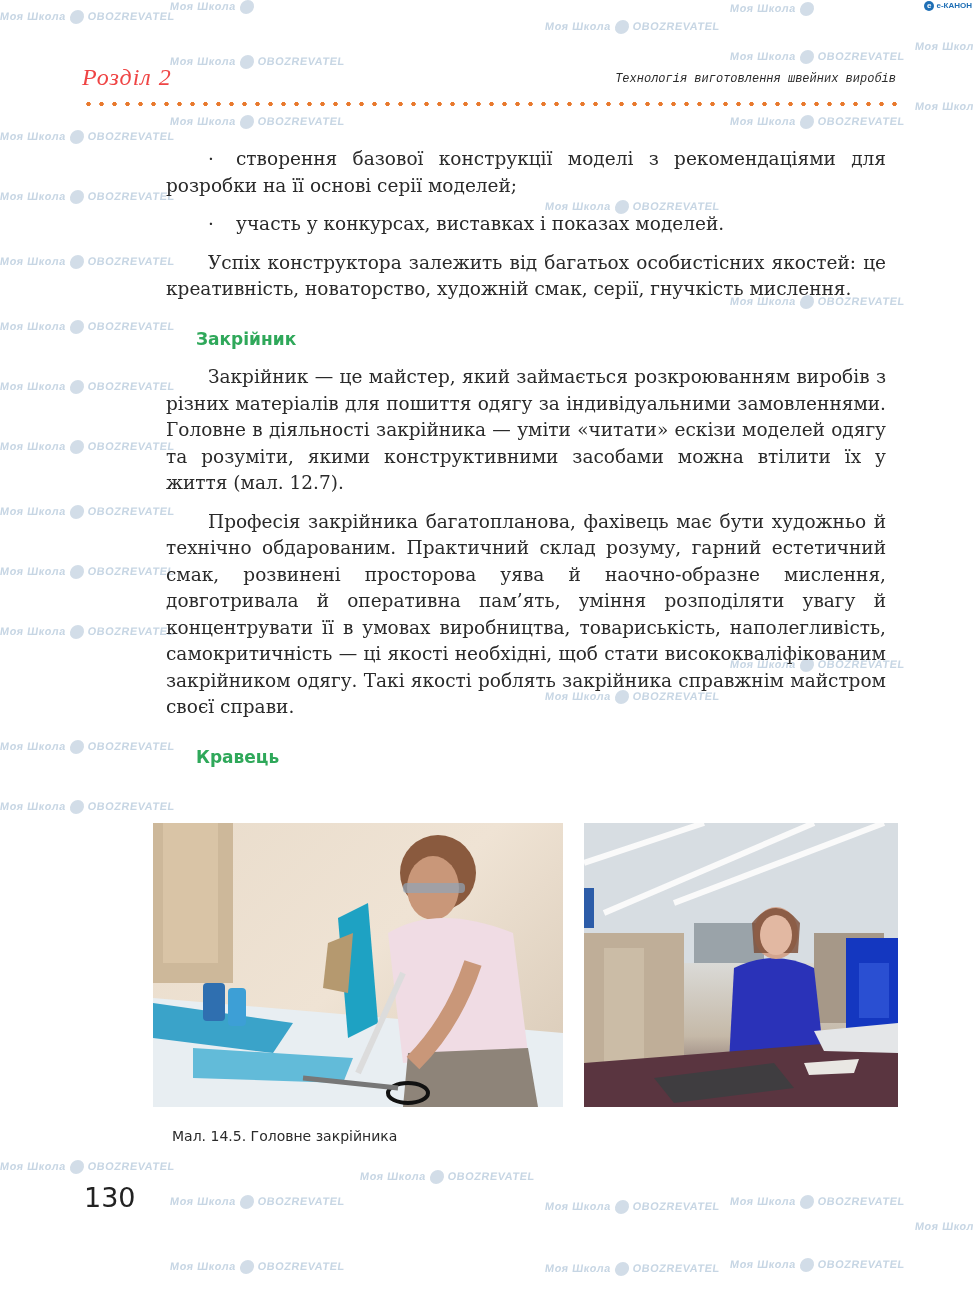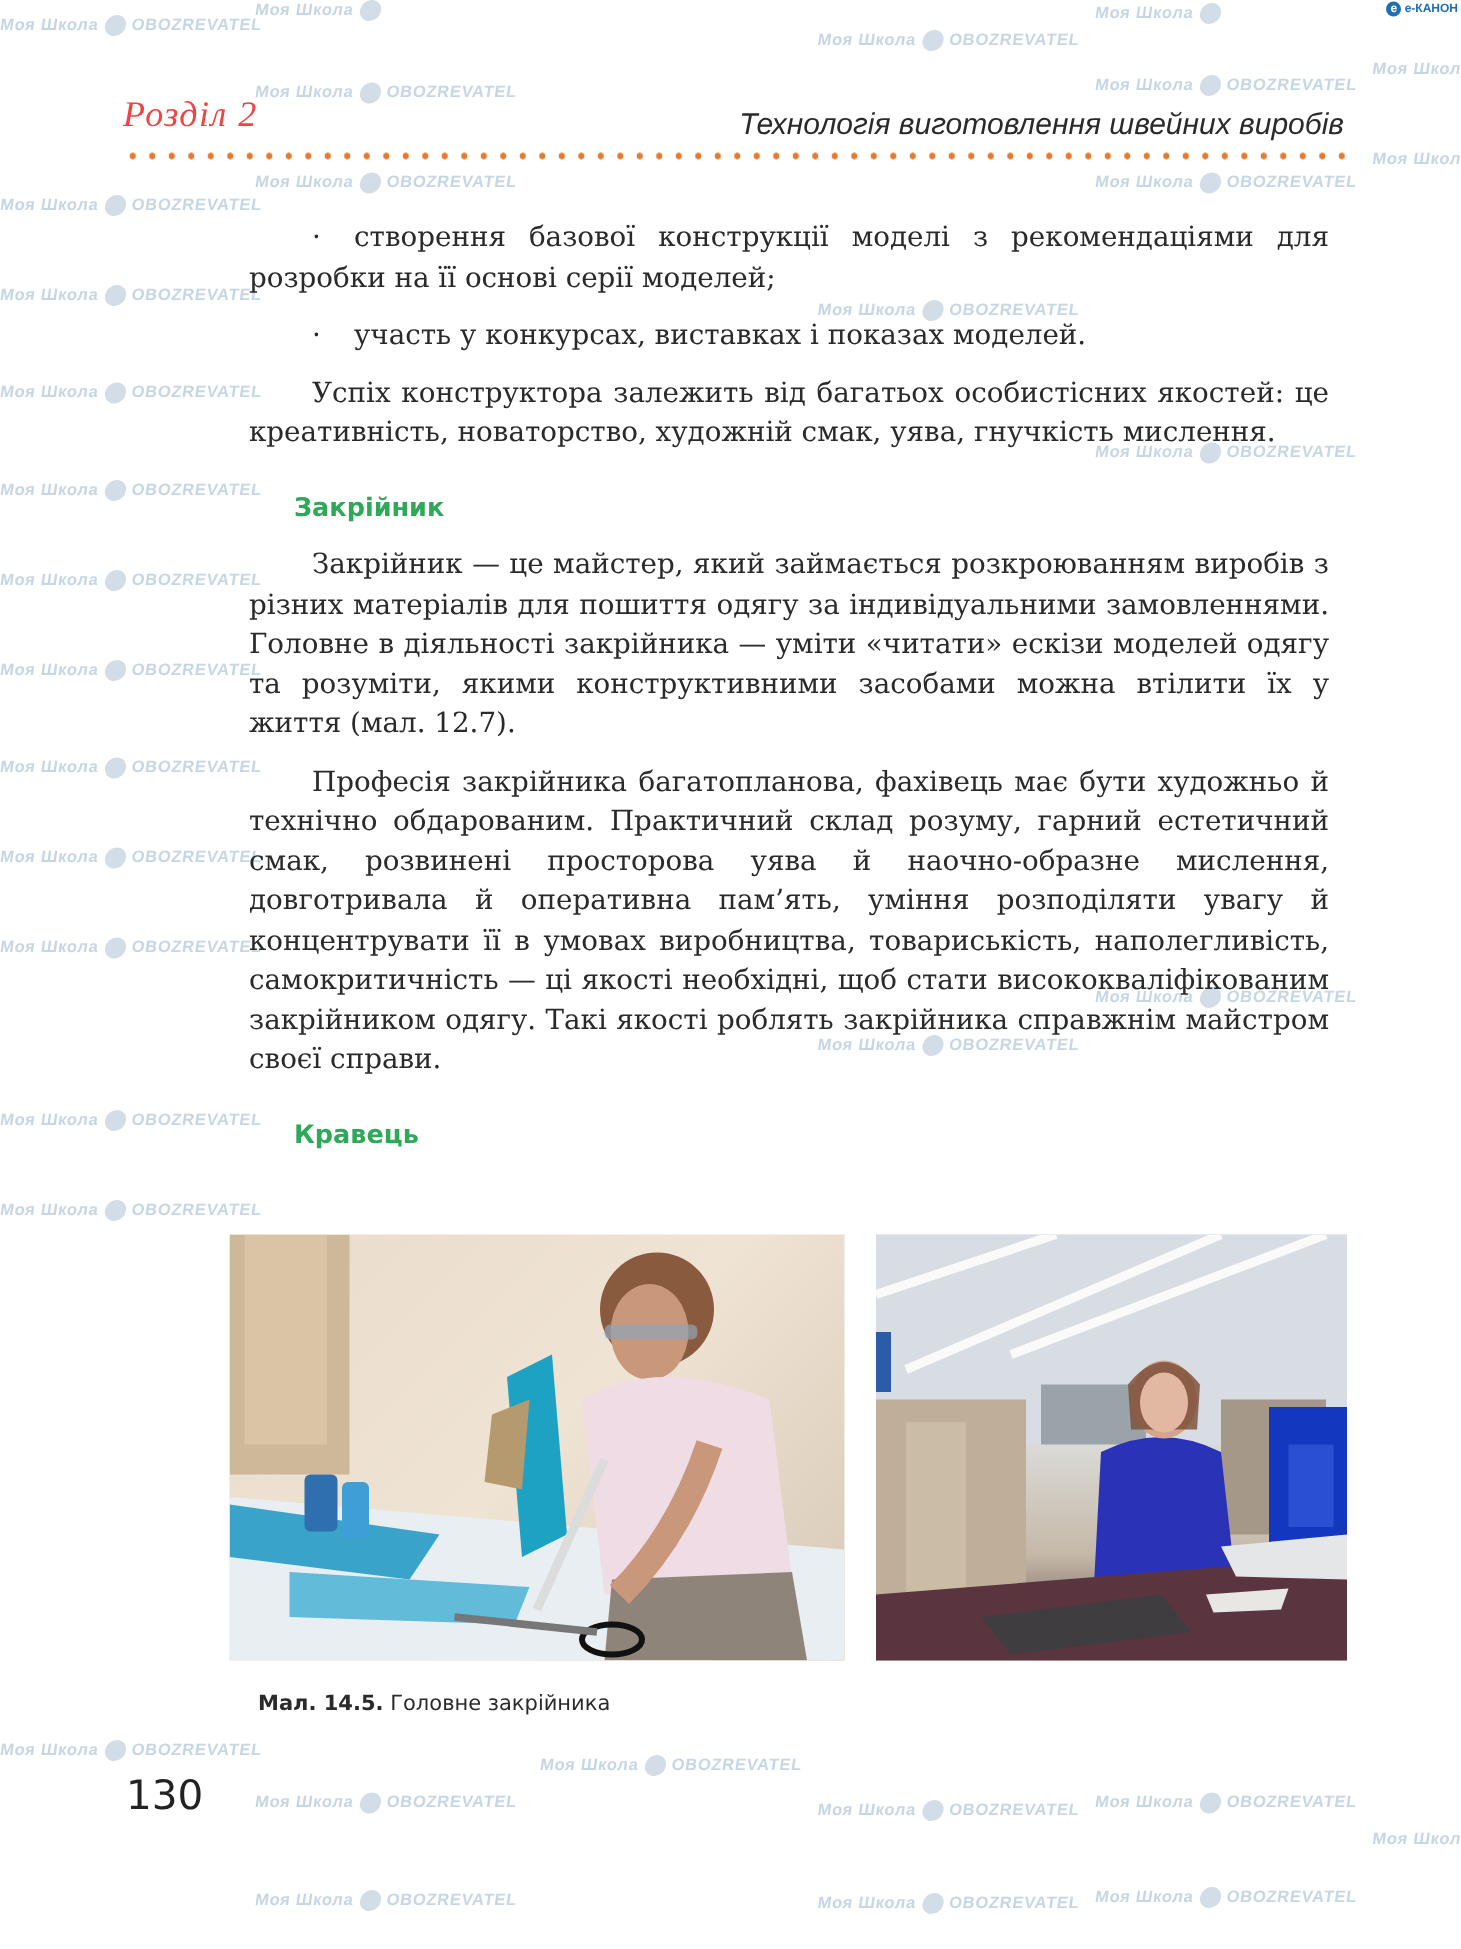--- a/index.html
+++ b/index.html
@@ -3,34 +3,34 @@
   <meta charset="utf-8">
   <style>
     html, body { margin:0; padding:0; }
     body {
       width:974px; height:1299px; background:#ffffff; position:relative; overflow:hidden;
       font-family: "DejaVu Serif", "Liberation Serif", serif; color:#2a2a2a;
     }
     .wm { position:absolute; font-family:"Liberation Sans", sans-serif; font-size:11px; color:#c7d6e4; white-space:nowrap; font-weight:bold; letter-spacing:0.5px; transform:skewX(-8deg); }
     .wm .circ { display:inline-block; width:14px; height:14px; border-radius:50%; background:#d2dde8; vertical-align:middle; margin:0 4px; }
     .header-left { position:absolute; left:82px; top:64px; font-family:Liberation Serif, serif; font-style:italic; font-size:24px; color:#ef4444; letter-spacing:1px; }
-    .header-right { position:absolute; right:78px; top:72px; font-family:Liberation Sans, sans-serif; font-style:italic; font-size:20px; color:#2a2a2a; }
+    .header-right { position:absolute; right:78px; top:72px; font-family:Liberation Mono, monospace; font-style:italic; font-size:12px; color:#2a2a2a; }
     .dots { position:absolute; left:82px; top:101px; width:816px; height:6px;
       background-image: radial-gradient(circle, #e8792d 2px, transparent 2.3px);
       background-size:13px 6px; background-repeat:repeat-x; }
     .content { position:absolute; left:154px; top:134px; width:744px; font-size:18.5px; line-height:26.5px; text-align:justify; }
     .content p { margin:12px; text-indent:42px; }
     .bullet { display:inline-block; width:28px; text-indent:0; }
     .h-green { font-family:"DejaVu Sans", sans-serif; font-weight:bold; font-size:17px; color:#2fa85a; margin:0 0 6px 42px; text-indent:0; }
     .photos { position:absolute; top:823px; left:153px; width:745px; height:284px; }
     .photo { position:absolute; top:0; height:284px; overflow:hidden; }
     .photo1 { left:0; width:410px; background:linear-gradient(135deg,#e9dccb 0%,#efe3d4 50%,#d8c9b6 100%); }
     .photo2 { left:431px; width:314px; background:linear-gradient(180deg,#cfd8de 0%,#e2e6e8 40%,#c5b9a8 75%,#5a3e45 100%); }
     .caption { position:absolute; left:172px; top:1128px; font-family:"DejaVu Sans", sans-serif; font-size:14px; color:#2a2a2a; }
-    .caption b { font-weight:bold;text-align:right; }
+    .caption b { font-weight:normal;text-align:right; }
     .pagenum { position:absolute; left:84px; top:1182px; font-family:"DejaVu Sans", sans-serif; font-size:27px; color:#222; }
     .logo { position:absolute; right:2px; top:1px; font-family:"Liberation Sans", sans-serif; font-size:8px; font-weight:bold; color:#1f6fb5; }
     .logo .e { display:inline-block; width:10px; height:10px; border-radius:50%; background:#1f6fb5; color:#fff; text-align:center; line-height:10px; font-size:8px; }
   </style>
 </head>
 <body>
 
 <div class="wm" style="left:0;top:10px"><span>Моя Школа</span><span class="circ"></span><span>OBOZREVATEL</span></div>
 <div class="wm" style="left:170px;top:0"><span>Моя Школа</span><span class="circ"></span></div>
 <div class="wm" style="left:545px;top:20px"><span>Моя Школа</span><span class="circ"></span><span>OBOZREVATEL</span></div>
@@ -68,21 +68,21 @@
 
 <div class="logo"><span class="e">e</span> <span>e-КАНОН</span></div>
 
 <div class="header-left">Розділ 2</div>
 <div class="header-right">Технологія виготовлення швейних виробів</div>
 <div class="dots"></div>
 
 <div class="content">
   <p><span class="bullet">·</span><span>створення базової конструкції моделі з рекомендаціями для розробки на її основі серії моделей;</span></p>
   <p><span class="bullet">·</span><span>участь у конкурсах, виставках і показах моделей.</span></p>
-  <p>Успіх конструктора залежить від багатьох особистісних якостей: це креативність, новаторство, художній смак, уява, гнучкість мислення.</p>
+  <p>Успіх конструктора залежить від багатьох особистісних якостей: це креативність, новаторство, художній смак, серії, гнучкість мислення.</p>
 
   <div class="h-green" style="margin-top:23px">Закрійник</div>
   <p>Закрійник — це майстер, який займається розкроюванням виробів з різних матеріалів для пошиття одягу за індивідуальними замовленнями. Головне в діяльності закрійника — уміти «читати» ескізи моделей одягу та розуміти, якими конструктивними засобами можна втілити їх у життя (мал. 12.7).</p>
   <p>Професія закрійника багатопланова, фахівець має бути художньо й технічно обдарованим. Практичний склад розуму, гарний естетичний смак, розвинені просторова уява й наочно-образне мислення, довготривала й оперативна пам’ять, уміння розподіляти увагу й концентрувати її в умовах виробництва, товариськість, наполегливість, самокритичність — ці якості необхідні, щоб стати висококваліфікованим закрійником одягу. Такі якості роблять закрійника справжнім майстром своєї справи.</p>
 
   <div class="h-green" style="margin-top:23px">Кравець</div>
 </div>
 
 <div class="photos">
   <div class="photo photo1" title="Жінка-закрійниця розкроює блакитну тканину ножицями на столі">

